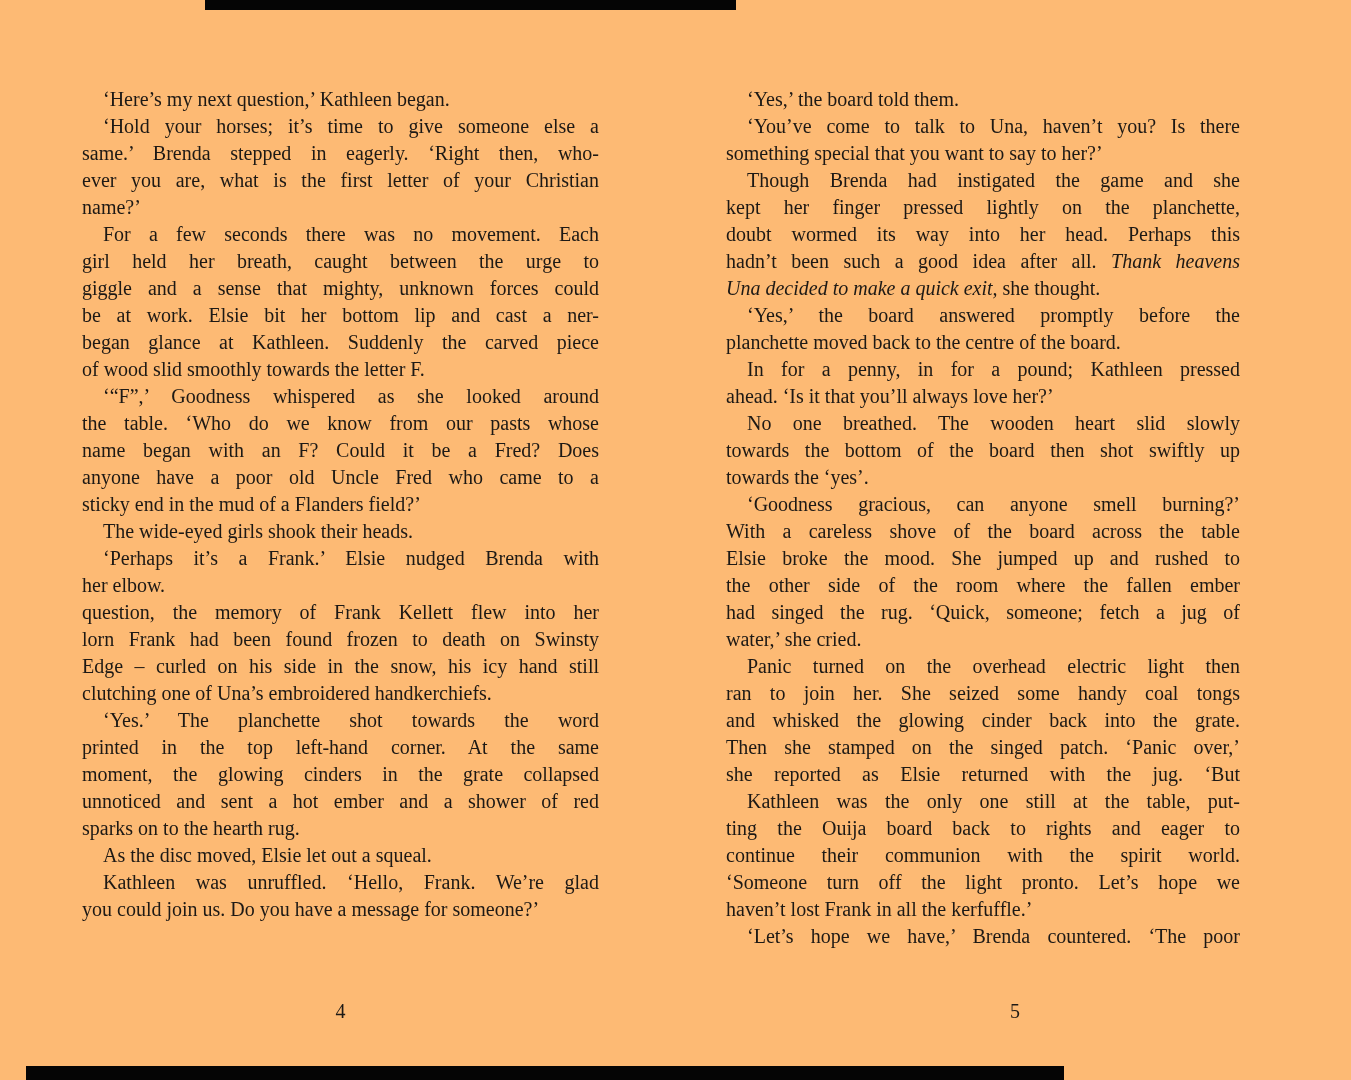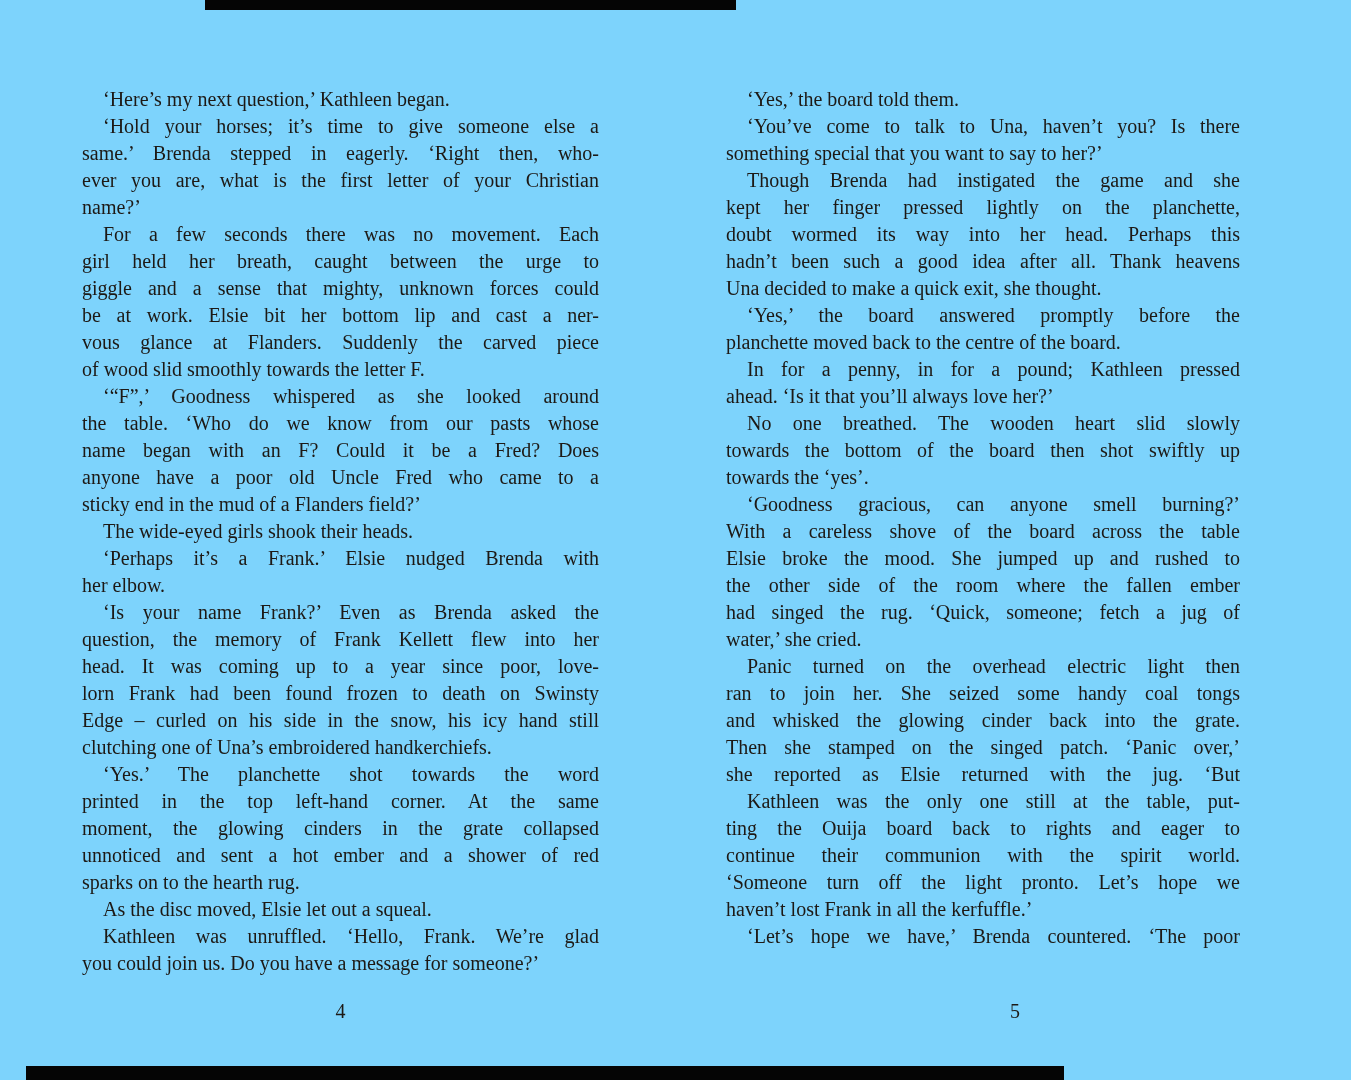--- a/index.html
+++ b/index.html
@@ -19,64 +19,62 @@
     font-size: 20px;
     line-height: 27px;
     height: 27px;
     overflow: hidden;
     text-align: justify;
     text-align-last: justify;
     white-space: normal;
   }
   .line.end { text-align: left; text-align-last: left; }
   .line.indent { text-indent: 21px; }
-  .it { }
+  .it { font-style: italic; }
   .page-number {
     position: absolute;
     top: 1000px;
     font-size: 20px;
     text-align: center;
   }
   #pn-left  { left: 82px;  width: 517px; }
   #pn-right { left: 758px; width: 514px; }
   .scan-bar { position: absolute; background: #050505; }
   #bar-top    { left: 205px; top: 0;     width: 531px;  height: 10px; }
   #bar-bottom { left: 26px;  top: 1066px; width: 1038px; height: 14px; }
 </style>
 </head>
 <body>
 
-<div class="canvas" style="background: #7dd3fc; color: rgb(29, 25, 21);">
+<div class="canvas" style="background: #fdba74; color: rgb(29, 25, 21);">
   <div class="scan-bar" id="bar-top" style="background: rgb(5, 5, 5);"></div>
   <div class="scan-bar" id="bar-bottom" style="background: rgb(5, 5, 5);"></div>
 
   <div class="page-col" id="left-col">
     <div class="lines">
         <div class="line indent end"><span>‘Here’s my next question,’ Kathleen began.</span></div>
         <div class="line indent"><span>‘Hold your horses; it’s time to give someone else a</span></div>
         <div class="line"><span>same.’ Brenda stepped in eagerly. ‘Right then, who-</span></div>
         <div class="line"><span>ever you are, what is the first letter of your Christian</span></div>
         <div class="line end"><span>name?’</span></div>
         <div class="line indent"><span>For a few seconds there was no movement. Each</span></div>
         <div class="line"><span>girl held her breath, caught between the urge to</span></div>
         <div class="line"><span>giggle and a sense that mighty, unknown forces could</span></div>
         <div class="line"><span>be at work. Elsie bit her bottom lip and cast a ner-</span></div>
-        <div class="line"><span>vous glance at Flanders. Suddenly the carved piece</span></div>
+        <div class="line"><span>began glance at Kathleen. Suddenly the carved piece</span></div>
         <div class="line end"><span>of wood slid smoothly towards the letter F.</span></div>
         <div class="line indent"><span>‘“F”,’ Goodness whispered as she looked around</span></div>
         <div class="line"><span>the table. ‘Who do we know from our pasts whose</span></div>
         <div class="line"><span>name began with an F? Could it be a Fred? Does</span></div>
         <div class="line"><span>anyone have a poor old Uncle Fred who came to a</span></div>
         <div class="line end"><span>sticky end in the mud of a Flanders field?’</span></div>
         <div class="line indent end"><span>The wide-eyed girls shook their heads.</span></div>
         <div class="line indent"><span>‘Perhaps it’s a Frank.’ Elsie nudged Brenda with</span></div>
         <div class="line end"><span>her elbow.</span></div>
-        <div class="line indent"><span>‘Is your name Frank?’ Even as Brenda asked the</span></div>
         <div class="line"><span>question, the memory of Frank Kellett flew into her</span></div>
-        <div class="line"><span>head. It was coming up to a year since poor, love-</span></div>
         <div class="line"><span>lorn Frank had been found frozen to death on Swinsty</span></div>
         <div class="line"><span>Edge – curled on his side in the snow, his icy hand still</span></div>
         <div class="line end"><span>clutching one of Una’s embroidered handkerchiefs.</span></div>
         <div class="line indent"><span>‘Yes.’ The planchette shot towards the word</span></div>
         <div class="line"><span>printed in the top left-hand corner. At the same</span></div>
         <div class="line"><span>moment, the glowing cinders in the grate collapsed</span></div>
         <div class="line"><span>unnoticed and sent a hot ember and a shower of red</span></div>
         <div class="line end"><span>sparks on to the hearth rug.</span></div>
         <div class="line indent end"><span>As the disc moved, Elsie let out a squeal.</span></div>
         <div class="line indent"><span>Kathleen was unruffled. ‘Hello, Frank. We’re glad</span></div>

